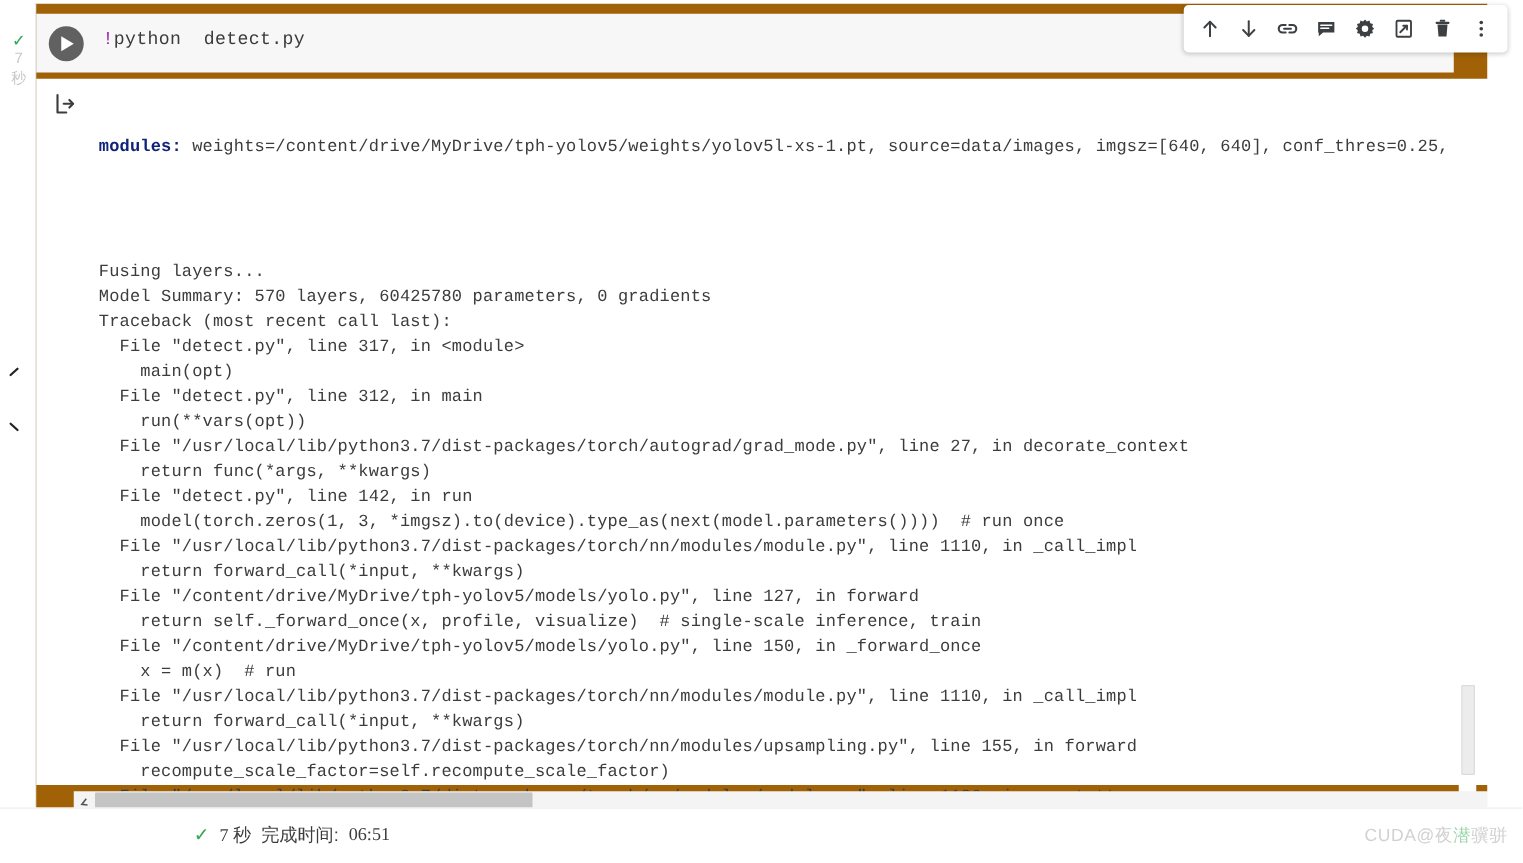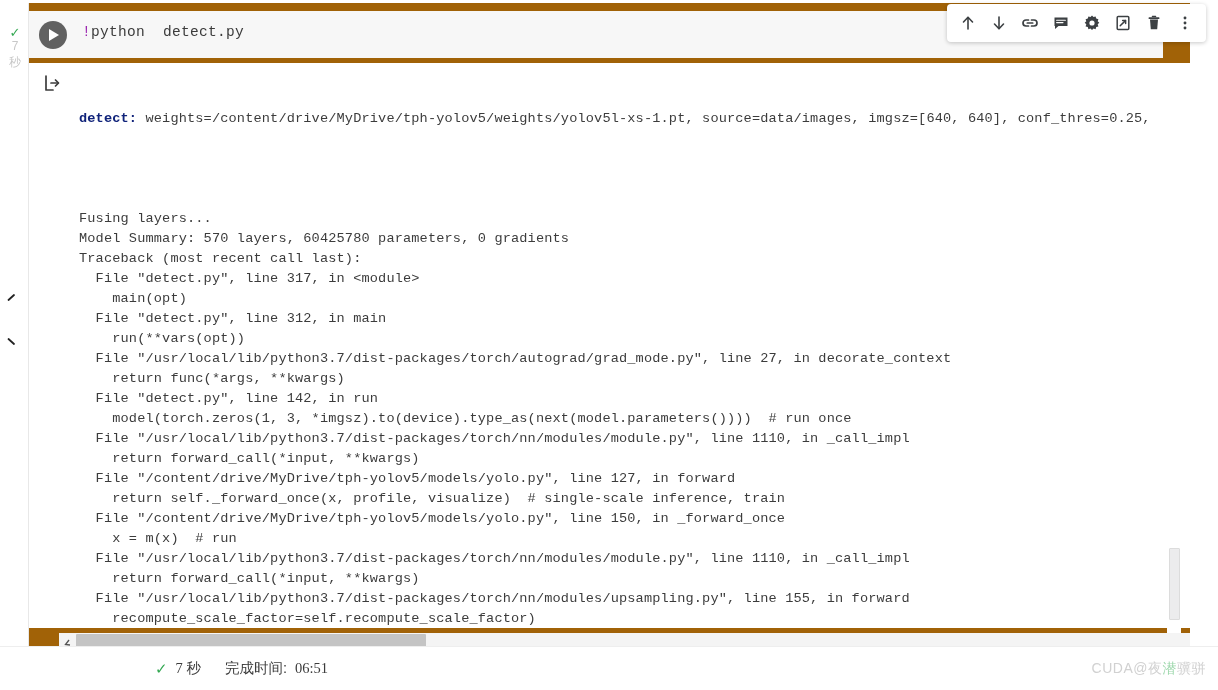--- a/index.html
+++ b/index.html
@@ -246,21 +246,21 @@
     line-height: 1;
   }
   .status-dur {
     font-size: 14.5px;
     color: #3c3c3c;
     font-family: Liberation Serif, serif;
   }
   .status-time {
     font-size: 14.5px;
     color: #3c3c3c;
-    margin-left: 16px;
+    margin-left: 0;
   }
   .watermark {
     position: absolute;
     right: 12px; top: 660px;
     font-size: 14px;
     color: #c9c9c9;
     letter-spacing: 0.5px;
     opacity: 0.85;
     white-space: nowrap;
   }
@@ -313,21 +313,21 @@
 
       <div class="output-icon">
         <svg width="20" height="20" viewBox="0 0 20 20">
           <path d="M4 3 L4 17 L11 17" stroke="#3c3c3c" stroke-width="1.7" fill="none" stroke-linecap="round" stroke-linejoin="round"></path>
           <path d="M9 10 L16 10" stroke="#3c3c3c" stroke-width="1.7" fill="none" stroke-linecap="round"></path>
           <path d="M13.5 7 L16.5 10 L13.5 13" stroke="#3c3c3c" stroke-width="1.7" fill="none" stroke-linecap="round" stroke-linejoin="round"></path>
         </svg>
       </div>
 
       <div class="output-text">
-        <div class="out-line"><span class="tok-detect">detect:</span><span> weights=/content/drive/MyDrive/tph-yolov5/weights/yolov5l-xs-1.pt, source=data/images, imgsz=[640, 640], conf_thres=0.25,</span></div>
+        <div class="out-line"><span class="tok-detect">modules:</span><span> weights=/content/drive/MyDrive/tph-yolov5/weights/yolov5l-xs-1.pt, source=data/images, imgsz=[640, 640], conf_thres=0.25,</span></div>
         <div id="traceback-lines"><div class="blank-line">&nbsp;</div><div class="blank-line">&nbsp;</div><div class="out-line">Fusing layers...</div><div class="out-line">Model Summary: 570 layers, 60425780 parameters, 0 gradients</div><div class="out-line">Traceback (most recent call last):</div><div class="out-line">  File "detect.py", line 317, in &lt;module&gt;</div><div class="out-line">    main(opt)</div><div class="out-line">  File "detect.py", line 312, in main</div><div class="out-line">    run(**vars(opt))</div><div class="out-line">  File "/usr/local/lib/python3.7/dist-packages/torch/autograd/grad_mode.py", line 27, in decorate_context</div><div class="out-line">    return func(*args, **kwargs)</div><div class="out-line">  File "detect.py", line 142, in run</div><div class="out-line">    model(torch.zeros(1, 3, *imgsz).to(device).type_as(next(model.parameters())))  # run once</div><div class="out-line">  File "/usr/local/lib/python3.7/dist-packages/torch/nn/modules/module.py", line 1110, in _call_impl</div><div class="out-line">    return forward_call(*input, **kwargs)</div><div class="out-line">  File "/content/drive/MyDrive/tph-yolov5/models/yolo.py", line 127, in forward</div><div class="out-line">    return self._forward_once(x, profile, visualize)  # single-scale inference, train</div><div class="out-line">  File "/content/drive/MyDrive/tph-yolov5/models/yolo.py", line 150, in _forward_once</div><div class="out-line">    x = m(x)  # run</div><div class="out-line">  File "/usr/local/lib/python3.7/dist-packages/torch/nn/modules/module.py", line 1110, in _call_impl</div><div class="out-line">    return forward_call(*input, **kwargs)</div><div class="out-line">  File "/usr/local/lib/python3.7/dist-packages/torch/nn/modules/upsampling.py", line 155, in forward</div><div class="out-line">    recompute_scale_factor=self.recompute_scale_factor)</div><div class="out-line">  File "/usr/local/lib/python3.7/dist-packages/torch/nn/modules/module.py", line 1186, in __getattr__</div></div>
       </div>
 
       <div class="err-box"></div>
       <div class="err-accent"></div>
       <div class="err-text">AttributeError: 'Upsample' object has no attribute 'recompute_scale_factor'</div>
 
       <div class="vscroll-track"></div>
       <div class="vscroll-thumb"></div>
     </div>

